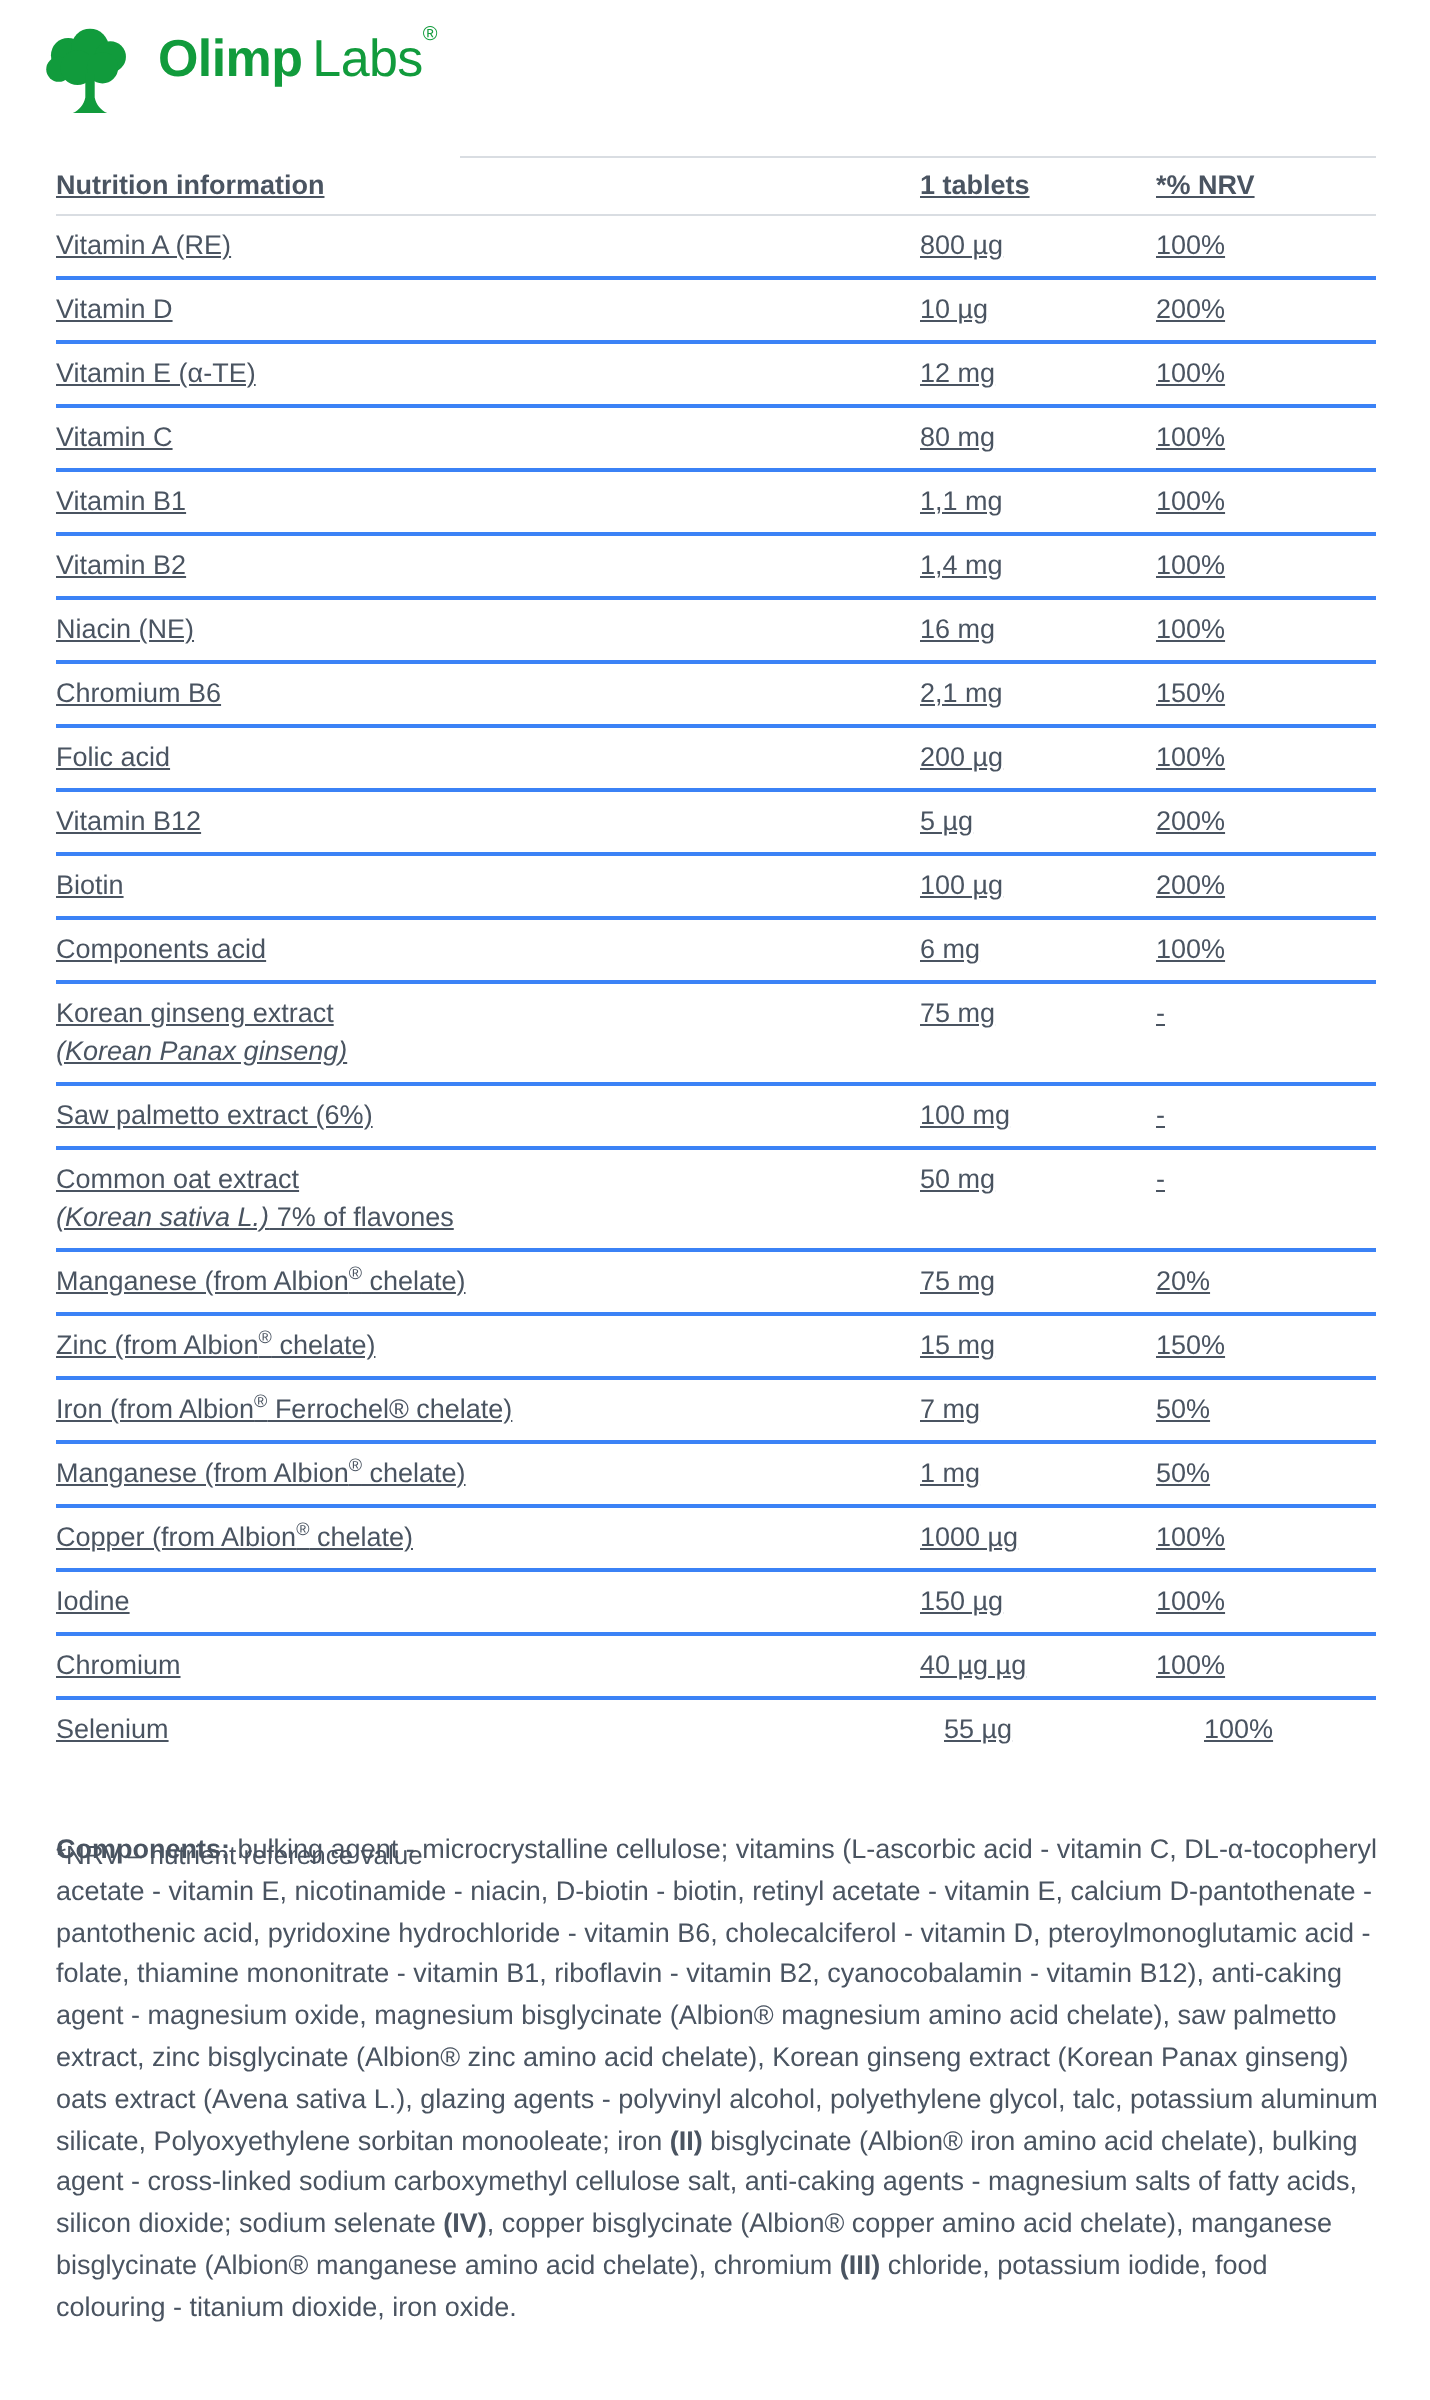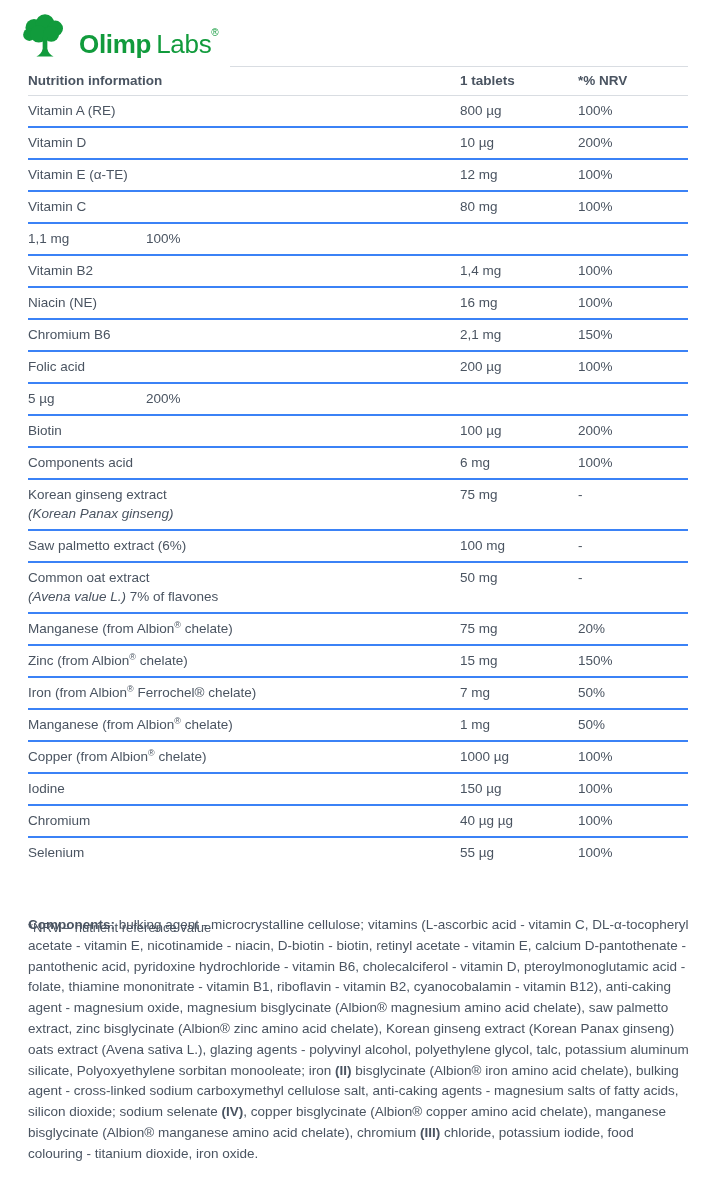--- a/index.html
+++ b/index.html
@@ -5,33 +5,33 @@
   * { margin:0; padding:0; box-sizing:border-box; }
   html,body { background:#ffffff; }
   body {
     width:715px; height:1200px;
     font-family:"Liberation Sans", sans-serif;
     color:#4a5461;
   }
   .page { position:relative; width:715px; height:1200px; background:#fff; overflow:hidden; }
 
   
-  .logo { position:absolute; top:14px; left:20px; display:flex; align-items:flex-end; gap:9px; }
+  .logo { position:absolute; top:14px; left:20px; display:flex; align-items:flex-start; gap:9px; }
   .tree { width:50px; height:46px; }
   .wordmark { font-size:26px; letter-spacing:-0.3px; white-space:nowrap; }
   .wordmark .bold { font-weight:bold; }
   .wordmark .light { font-weight:normal; margin-left:5px; }
   .wordmark sup { font-size:10px; font-weight:normal; vertical-align:top; position:relative; top:-2px; }
 
   
-  .ntable { position:absolute; top:66px; left:28px; width:660px; font-size:13.5px; }
+  .ntable { position:absolute; top:78px; left:28px; width:660px; font-size:13.5px;text-decoration:underline; }
   .topline { position:absolute; top:0; left:202px; right:0; height:1px; background:#d9dde2; }
   .thead { display:flex; align-items:center; height:30px; font-weight:bold; border-bottom:1px solid #d9dde2; }
   .row { display:flex; align-items:flex-start; padding:7px 0 7px 0; border-bottom:2px solid #3b82f6; line-height:16px; }
-  .row:last-child { border-bottom:none; }
+  .row:last-child { border-bottom:none;gap:12px; }
   .c1 { width:432px; padding-right:10px; }
   .c2 { width:118px; }
   .c3 { flex:1; }
   .sub { margin-top:3px; }
   .ntable sup { font-size:9px; line-height:0; }
 
   
   .footnote { position:absolute; top:920px; left:28px; font-size:13px; }
   .components { position:absolute; top:915px; left:28px; width:662px; font-size:13.5px; line-height:20.8px; }
   .components b { font-weight:bold; }
@@ -86,20 +86,23 @@
           <div class="c3">100%</div>
         </div>
         <div class="row">
           <div class="c1">
             <div>Vitamin C</div>
           </div>
           <div class="c2">80 mg</div>
           <div class="c3">100%</div>
         </div>
         <div class="row">
+          <div class="c1">
+            <div>Vitamin B1</div>
+          </div>
           <div class="c2">1,1 mg</div>
           <div class="c3">100%</div>
         </div>
         <div class="row">
           <div class="c1">
             <div>Vitamin B2</div>
           </div>
           <div class="c2">1,4 mg</div>
           <div class="c3">100%</div>
         </div>
@@ -118,20 +121,23 @@
           <div class="c3">150%</div>
         </div>
         <div class="row">
           <div class="c1">
             <div>Folic acid</div>
           </div>
           <div class="c2">200 µg</div>
           <div class="c3">100%</div>
         </div>
         <div class="row">
+          <div class="c1">
+            <div>Vitamin B12</div>
+          </div>
           <div class="c2">5 µg</div>
           <div class="c3">200%</div>
         </div>
         <div class="row">
           <div class="c1">
             <div>Biotin</div>
           </div>
           <div class="c2">100 µg</div>
           <div class="c3">200%</div>
         </div>
@@ -153,21 +159,21 @@
         <div class="row">
           <div class="c1">
             <div>Saw palmetto extract (6%)</div>
           </div>
           <div class="c2">100 mg</div>
           <div class="c3">-</div>
         </div>
         <div class="row">
           <div class="c1">
             <div>Common oat extract</div>
-            <div class="sub"><i>(Avena value L.)</i><span> 7% of flavones</span></div>
+            <div class="sub"><i>(Korean sativa L.)</i><span> 7% of flavones</span></div>
           </div>
           <div class="c2">50 mg</div>
           <div class="c3">-</div>
         </div>
         <div class="row">
           <div class="c1">
             <div><span>Manganese (from Albion</span><sup>®</sup><span> chelate)</span></div>
           </div>
           <div class="c2">75 mg</div>
           <div class="c3">20%</div>

